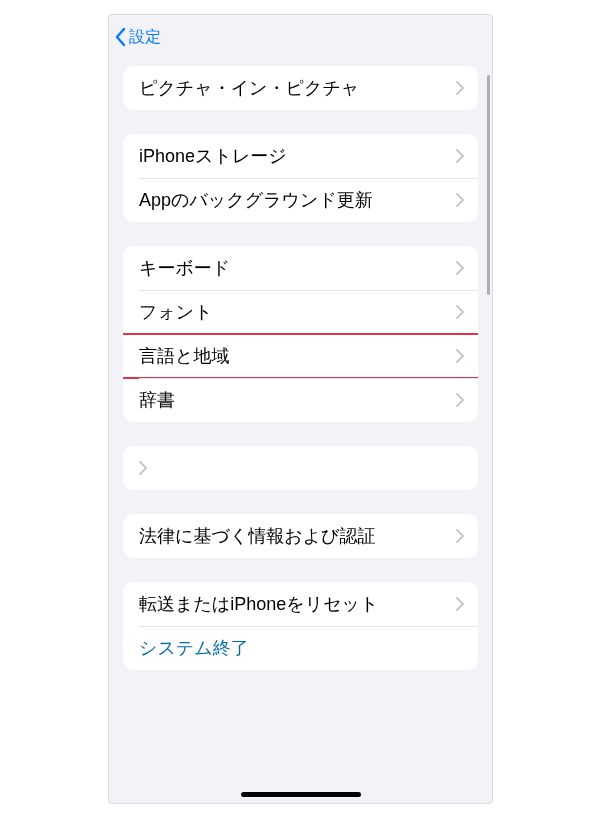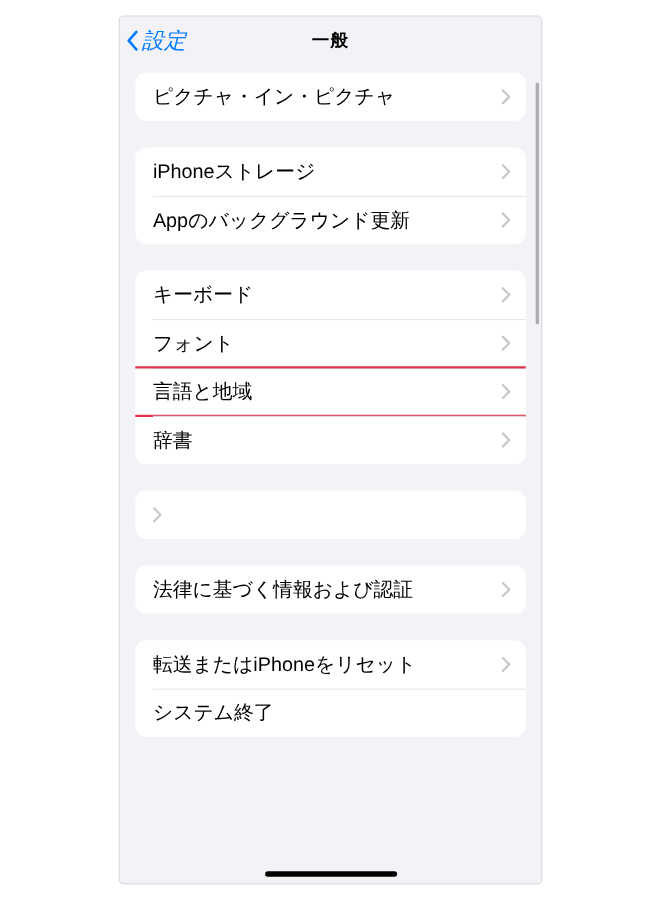--- a/index.html
+++ b/index.html
@@ -32,23 +32,22 @@
     height: 44px;
     display: flex;
     align-items: center;
     position: relative;
     border-bottom: 1px solid rgba(0,0,0,0);
   }
   .navbar .back {
     display: flex;
     align-items: center;
     color: #007aff;
-    font-size: 20px;
+    font-size: 16px;
     padding-left: 6px;
-    font-style: italic;
   }
   .navbar .back .chev {
     margin-right: 2px;
     display: flex;
   }
   .navbar .title {
     position: absolute;
     left: 0; right: 0;
     text-align: center;
     font-size: 16px;
@@ -72,21 +71,21 @@
   .row {
     display: flex;
     align-items: center;
     justify-content: space-between;
     min-height: 44px;
     padding: 0 14px 0 16px;
     font-size: 18px;
     color: #000;
     position: relative;
   }
-  .row.link .label { color: #000000; }
+  .row.link .label { color: #0369a1; }
   .row + .row::before {
     content: "";
     position: absolute;
     top: 0;
     left: 16px;
     right: 0;
     height: 1px;
     background: #e5e5ea;
   }
   .disclosure {
@@ -127,21 +126,20 @@
 
     <div class="navbar">
       <div class="back">
         <span class="chev">
           <svg width="12" height="20" viewBox="0 0 12 20">
               <polyline points="9,2 2,10 9,18" fill="none" stroke="#007aff" stroke-width="2.4" stroke-linecap="round" stroke-linejoin="round"></polyline>
             </svg>
         </span>
         <span>設定</span>
       </div>
-      <div class="title">一般</div>
     </div>
 
     <div class="content" id="content">
         <div class="group tight-top">
           <div class="row">
             <span class="label">ピクチャ・イン・ピクチャ</span>
             <span class="disclosure">
               <svg width="8" height="14" viewBox="0 0 8 14">
                 <polyline points="1,1 7,7 1,13" fill="none" stroke="#c7c7cc" stroke-width="2" stroke-linecap="round" stroke-linejoin="round"></polyline>
               </svg>

